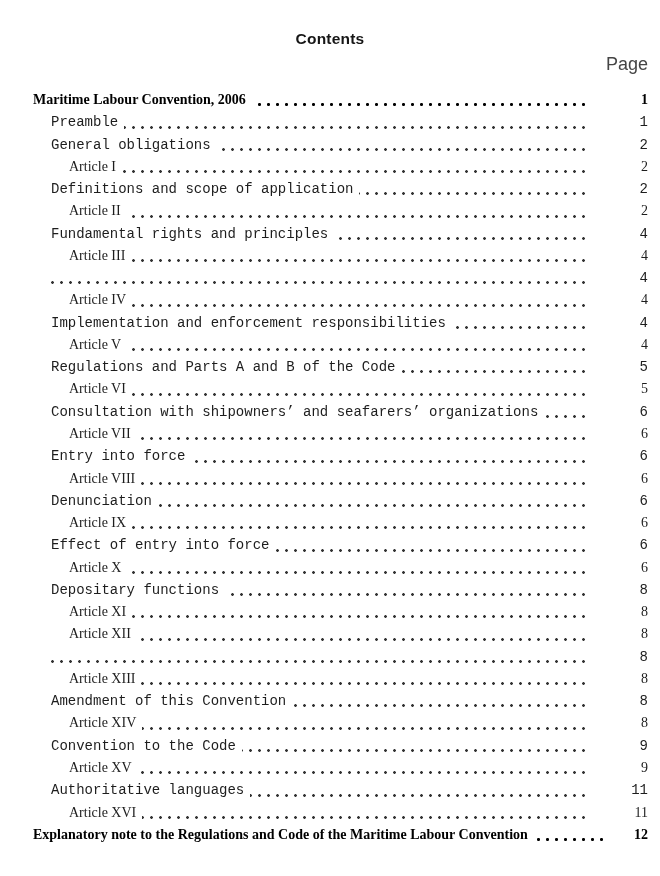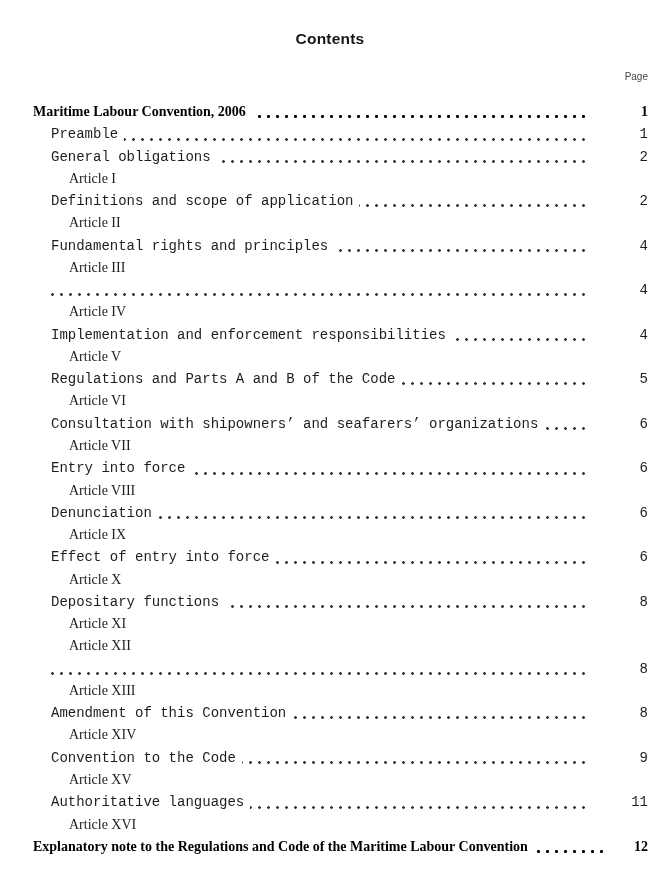--- a/index.html
+++ b/index.html
@@ -26,39 +26,39 @@
     padding-top:29px;
     text-align:center;
     font-family:"Liberation Sans","DejaVu Sans",sans-serif;
     font-weight:bold;
     font-size:15.5px;
     line-height:19px;
     color:#161616;
     letter-spacing:0.2px;
   }
   .page-col-header{
-    margin:21px 12px 0 0;
+    margin:9px 12px 0 0;
     text-align:right;
     font-family:"Liberation Sans","DejaVu Sans",sans-serif;
-    font-size:10px;
+    font-size:18px;
     line-height:15px;
     color:var(--page-label);
   }
   .toc{
     margin:17px 12px 0 33px; 
   }
   .toc-row{
     position:relative;
     display:flex;
     height:22.27px;
     line-height:22.27px;
     font-size:14px;
   }
   .toc-row.lvl1{padding-left:18px;font-family:Liberation Mono, monospace;}
-  .toc-row.lvl2{padding-left:36px;flex-direction:column;}
+  .toc-row.lvl2{padding-left:36px;}
   .toc-row.bold{font-weight:bold;color:var(--bold-text);}
   .toc-label{
     white-space:nowrap;
     background:var(--bg);
     position:relative;
     z-index:1;
     padding-right:6px;
   }
   .toc-page{
     margin-left:auto;

